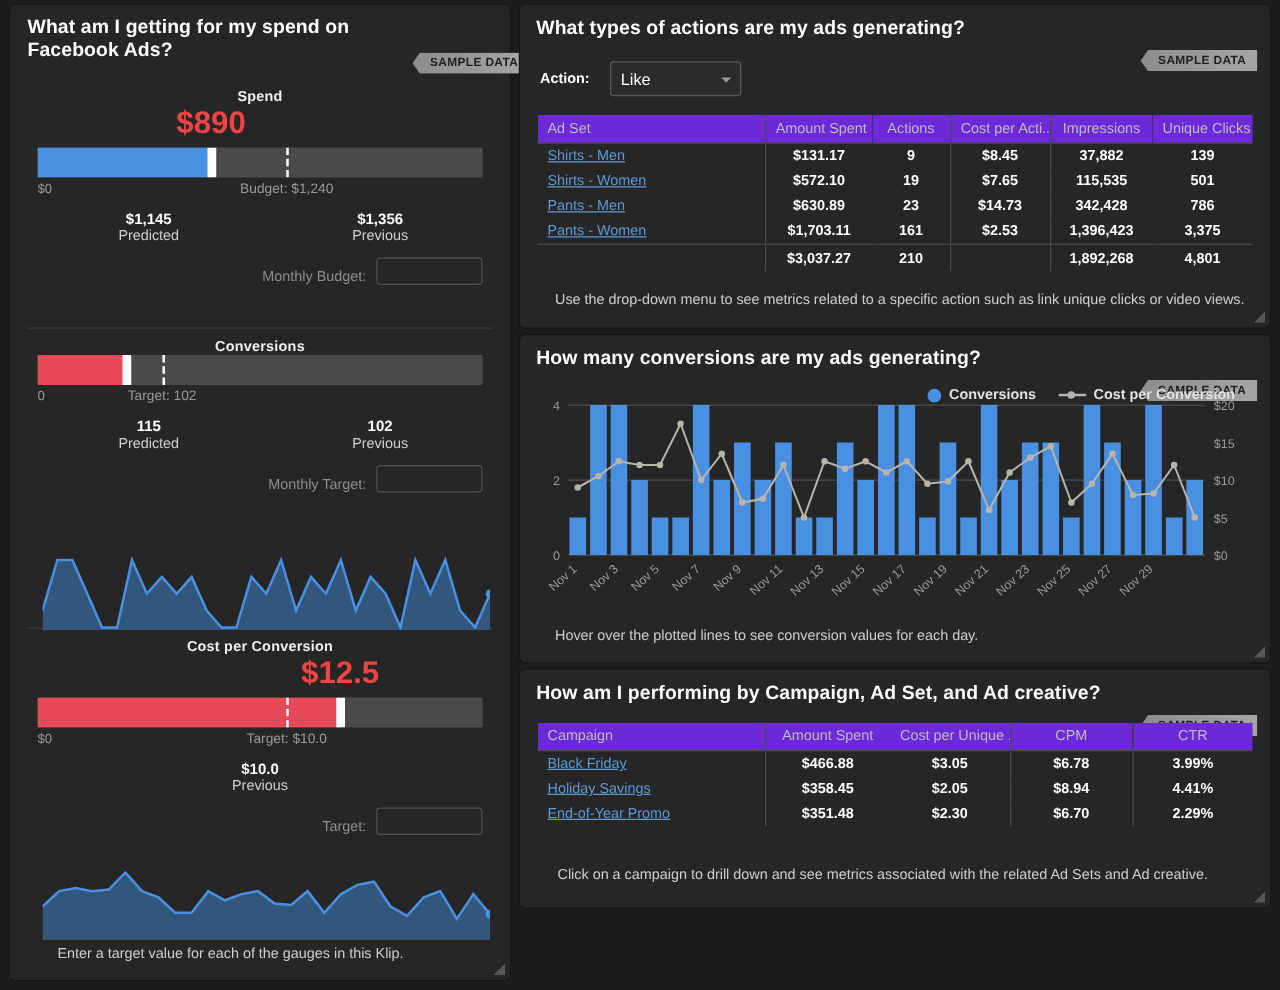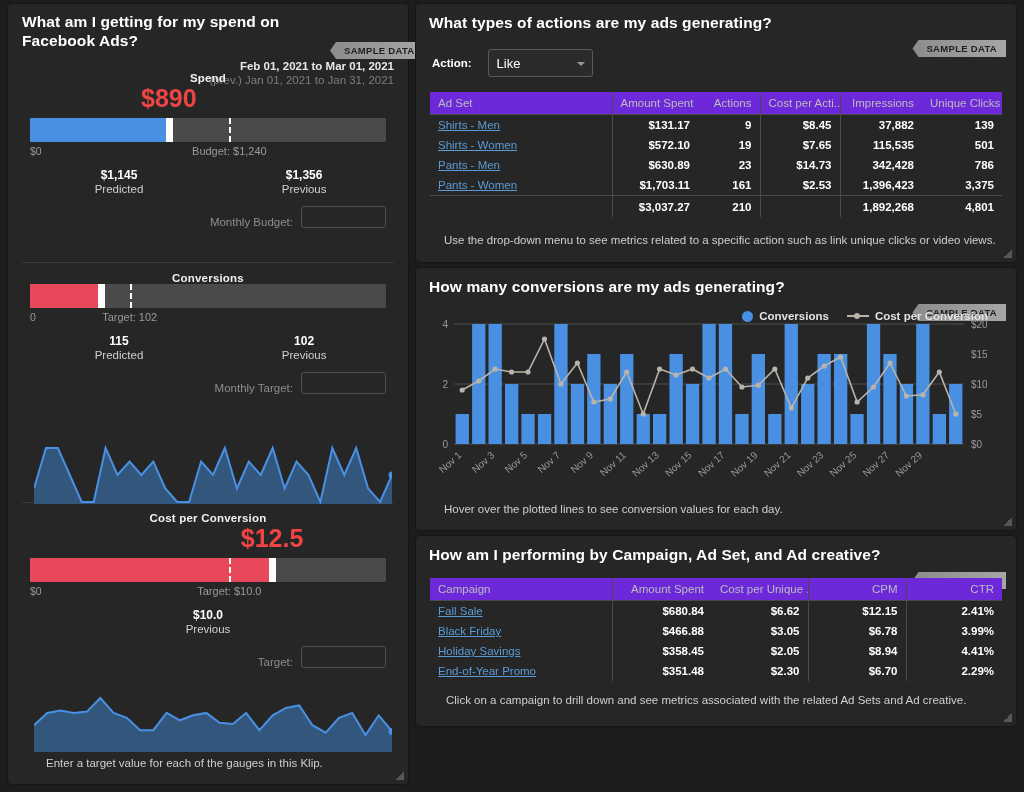--- a/index.html
+++ b/index.html
@@ -119,21 +119,21 @@
   table.dt th {
     color: #bdbdbd; font-size: 11.5px; font-weight: 400;
     padding: 5px 8px; border-bottom: 1px solid #4a4a4a;
     background: #6d28d9; white-space: nowrap; overflow: hidden;
   }
   table.dt td {
     font-size: 11.5px; padding: 4px 8px; color: #ffffff;
     white-space: nowrap; overflow: hidden;
   }
   table.dt th.l, table.dt td.l { text-align: left; border-right: 1px solid #4a4a4a; }
-  table.dt th.r, table.dt td.r { text-align: right; }
+  table.dt th.r, table.dt td.r { text-align: center; }
   table.dt th.sep, table.dt td.sep { border-right: 1px solid #4a4a4a; }
   td.link a {
     color: #5b9bd5; font-size: 11.5px;
     text-decoration: underline; cursor: pointer;
   }
   td.num { font-weight: 700; }
   tr.total td { border-top: 1px solid #4a4a4a; font-weight: 700; padding-top: 5px; }
   tr.total td.l { color: transparent; }
 
   .chart-area { position: absolute; left: 14px; top: 48px; }
@@ -163,24 +163,20 @@
 
   <div class="topdots">
     <i></i>
     <i class="dim"></i>
   </div>
 
   <div class="panel" id="left-panel">
     <div class="panel-title ttl">What am I getting for my spend on Facebook Ads?</div>
     <div class="sample-badge" style="left:322px; top:38px;">SAMPLE DATA</div>
 
-    <div class="daterange">
-      <div class="dr-main">Feb 01, 2021 to  Mar 01, 2021</div>
-      <div class="dr-prev">(prev.) Jan 01, 2021 to  Jan 31, 2021</div>
-    </div>
 
     <div id="gauges-host">
         <div class="metric-block" style="top: 68px;">
           <div class="metric-label">Spend</div>
     <div class="metric-value-row">
       <div class="metric-value" style="left:calc(22px + 39% * 0.89)">$890</div>
     </div>
     <div class="gauge-wrap">
       <div class="gauge-track">
         <div class="gauge-fill" style="width:39%;background:#4a90e2"></div>
@@ -488,27 +484,20 @@
           <tr>
             <th class="l sep">Campaign</th>
             <th class="r">Amount Spent</th>
             <th class="r sep">Cost per Unique ...</th>
             <th class="r sep">CPM</th>
             <th class="r">CTR</th>
           </tr>
         </thead>
       <tbody>
           <tr>
-            <td class="l sep link"><a>Fall Sale</a></td>
-            <td class="r num">$680.84</td>
-            <td class="r num sep">$6.62</td>
-            <td class="r num sep">$12.15</td>
-            <td class="r num">2.41%</td>
-          </tr>
-          <tr>
             <td class="l sep link"><a>Black Friday</a></td>
             <td class="r num">$466.88</td>
             <td class="r num sep">$3.05</td>
             <td class="r num sep">$6.78</td>
             <td class="r num">3.99%</td>
           </tr>
           <tr>
             <td class="l sep link"><a>Holiday Savings</a></td>
             <td class="r num">$358.45</td>
             <td class="r num sep">$2.05</td>

